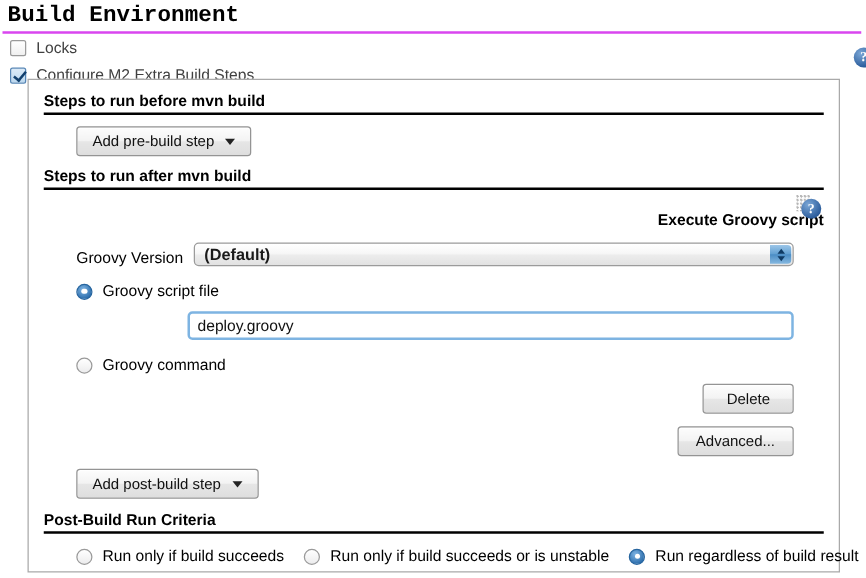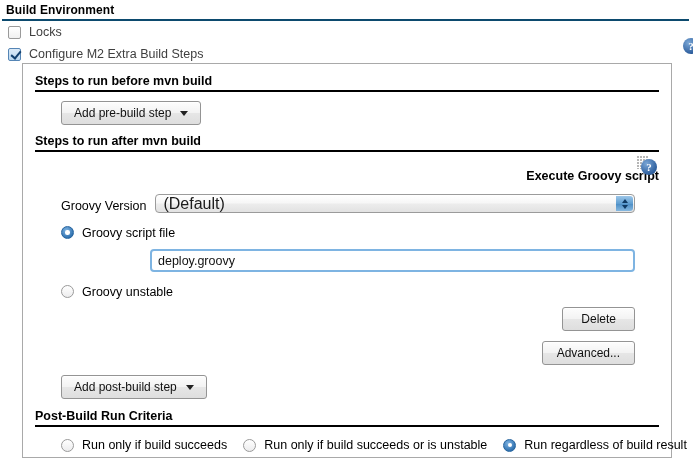--- a/index.html
+++ b/index.html
@@ -13,26 +13,27 @@
     font-family: "Liberation Sans", sans-serif;
     font-size: 12px;
     color: #000000;
     overflow: hidden;
     position: relative;
   }
 
   
   .section-title {
     font-weight: bold;
-    font-size: 12px;
+    font-size: 18px;
     color: #000;
     padding: 2px 0 2px 4px;
-    border-bottom: 2px solid #0c4a6e;
+    border-bottom: 2px solid #d946ef;
     margin: 1px 4px 0 2px;
     letter-spacing: 0.1px;
+    font-family: Liberation Mono, monospace;
   }
 
   
   .check-row {
     display: flex;
     align-items: center;
     height: 22px;
     padding-left: 8px;
   }
   .cb {
@@ -183,22 +184,23 @@
     border: 1px solid #9b9b9b;
     border-radius: 4px;
     background: linear-gradient(#ffffff 0%, #f7f7f7 45%, #ececec 55%, #e2e2e2 100%);
     box-sizing: border-box;
     display: flex;
     align-items: center;
     margin-right: 24px;
   }
   .aqua-select .sel-text {
     padding-left: 7px;
-    font-size: 16px;
+    font-size: 13px;
     color: #1a1a1a;
+    font-weight: bold;
   }
   .aqua-arrows {
     position: absolute;
     right: 1px;
     top: 1px;
     bottom: 1px;
     width: 17px;
     border-radius: 0 3px 3px 0;
     background: linear-gradient(#9cc6e8, #5f9ed1 50%, #4a8cc4 51%, #85b8e0);
     display: flex;
@@ -212,20 +214,21 @@
     width: 0; height: 0;
     border-left: 3.5px solid transparent;
     border-right: 3.5px solid transparent;
   }
   .aqua-arrows i.up { border-bottom: 4px solid #0f3a63; }
   .aqua-arrows i.dn { border-top: 4px solid #0f3a63; }
 
   
   .radio-row {
     display: flex;
+    align-items: center;
     padding-left: 26px;
     margin-top: 13px;
   }
   .rb {
     width: 13px;
     height: 13px;
     border-radius: 50%;
     border: 1px solid #9a9a9a;
     background: linear-gradient(#ffffff, #ececed);
     box-sizing: border-box;
@@ -362,21 +365,21 @@
         <span class="rb on"></span>
         <span class="radio-label">Groovy script file</span>
       </div>
 
       <div class="text-input-wrap">
         <input class="text-input" type="text" value="deploy.groovy" style="">
       </div>
 
       <div class="radio-row">
         <span class="rb"></span>
-        <span class="radio-label">Groovy unstable</span>
+        <span class="radio-label">Groovy command</span>
       </div>
 
       <div class="right-btn-row" style="margin-top:8px;">
         <span class="btn" style="padding:4px 18px;">Delete</span>
       </div>
 
       <div class="right-btn-row" style="margin-top:10px;">
         <span class="btn" style="padding:4px 14px;">Advanced...</span>
       </div>
     </div>

